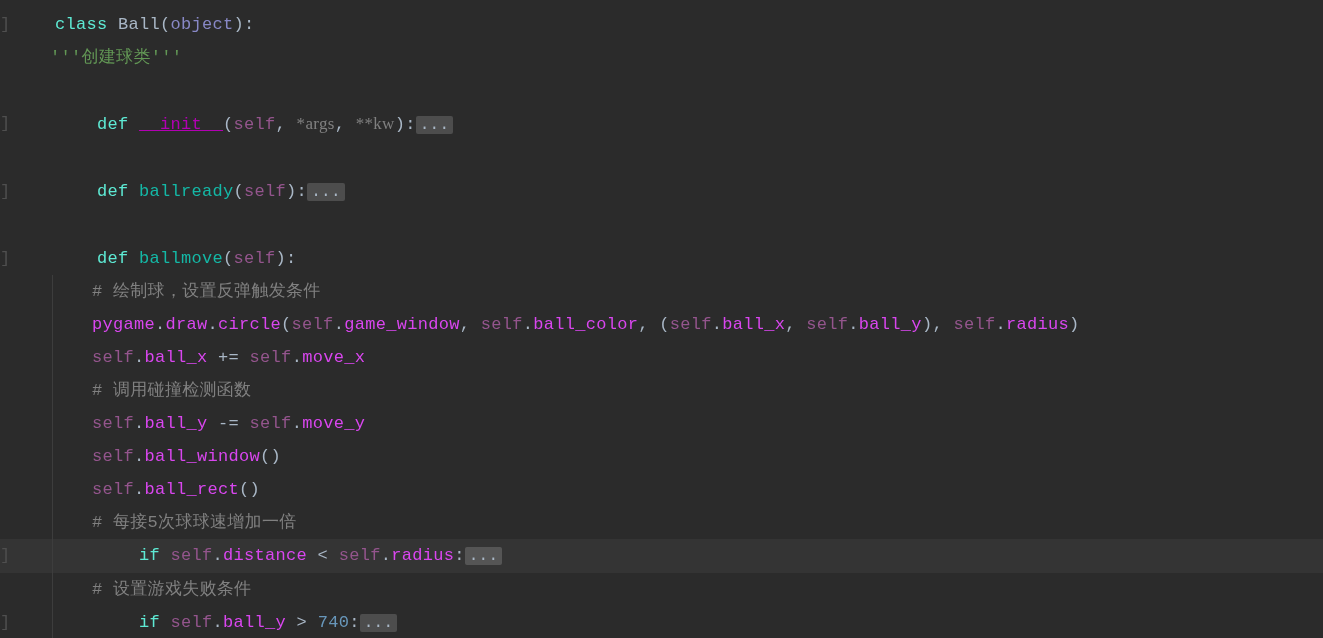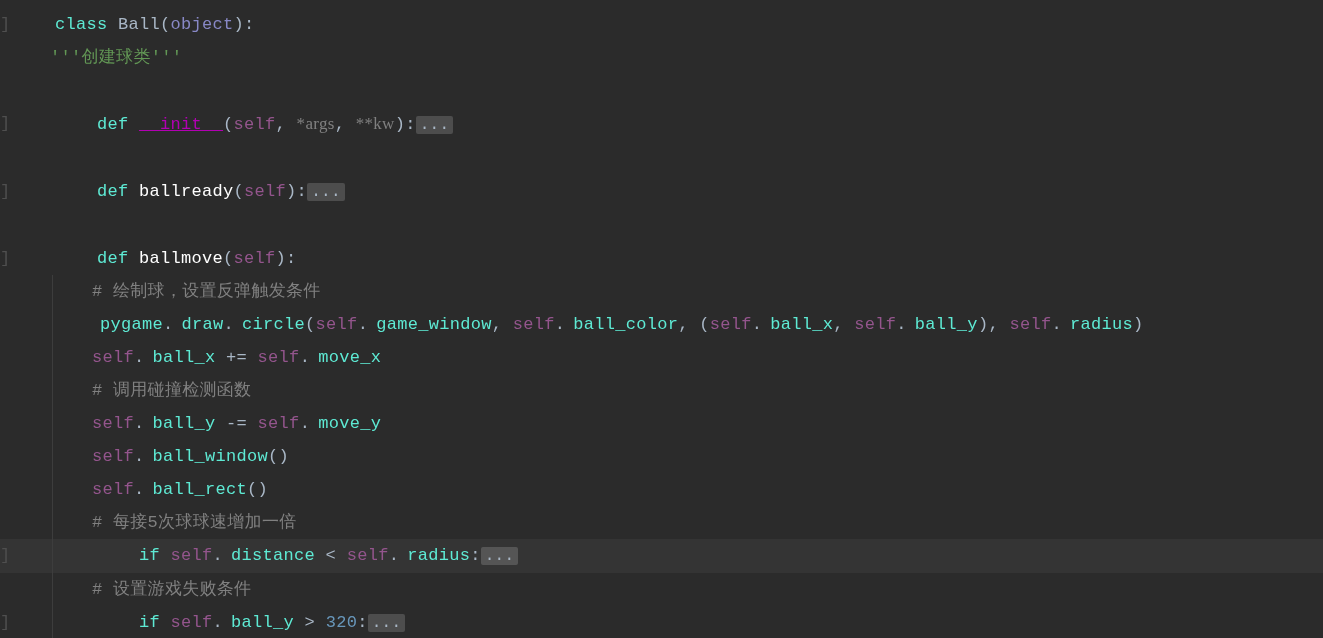--- a/index.html
+++ b/index.html
@@ -34,31 +34,31 @@
       position: absolute;
       left: 52px;
       top: 0;
       bottom: 0;
       width: 1px;
       background: #3d3d3d;
     }
     .keyword { color: #5eead4; padding-left: 47px; }
     .classname { color: #a9b7c6; }
     .builtin { color: #8888c6; }
-    .funcname { color: #ffffff; }
+    .funcname { color: #14b8a6; }
     .dunder { color: #b200b2; text-decoration: underline; }
     .param { color: #808080; font-family: Liberation Serif, serif; }
     .self { color: #94558d; }
     .string-doc { color: #629755; }
     .comment { color: #808080; }
     .operator { color: #a9b7c6; }
     .number { color: #6897bb; }
     .punct { color: #a9b7c6; }
     .paren { color: #a9b7c6; }
-    .attr { color: #5eead4; margin-left: 8px; }
+    .attr { color: #d946ef; }
     .collapse {
       background: #4d4d4d;
       color: #a9b7c6;
       padding: 0 4px;
       margin-left: 0px;
       border-radius: 2px;
       font-size: 16px;
     }
     .collapse2 {
       background: #555555;
@@ -108,15 +108,15 @@
 <div class="line guide">        <span class="self">self</span><span class="punct">.</span><span class="attr">ball_window</span><span class="paren">()</span></div>
 
 <div class="line guide">        <span class="self">self</span><span class="punct">.</span><span class="attr">ball_rect</span><span class="paren">()</span></div>
 
 <div class="line guide">        <span class="comment"># 每接5次球球速增加一倍</span></div>
 
 <div class="line guide highlighted2"><span class="bracket-mark">]</span>        <span class="keyword">if</span> <span class="self">self</span><span class="punct">.</span><span class="attr">distance</span> <span class="operator">&lt;</span> <span class="self">self</span><span class="punct">.</span><span class="attr">radius</span><span class="punct">:</span><span class="collapse2">...</span></div>
 
 <div class="line guide">        <span class="comment"># 设置游戏失败条件</span></div>
 
-<div class="line guide"><span class="bracket-mark">]</span>        <span class="keyword">if</span> <span class="self">self</span><span class="punct">.</span><span class="attr">ball_y</span> <span class="operator">&gt;</span> <span class="number">320</span><span class="punct">:</span><span class="collapse">...</span></div>
+<div class="line guide"><span class="bracket-mark">]</span>        <span class="keyword">if</span> <span class="self">self</span><span class="punct">.</span><span class="attr">ball_y</span> <span class="operator">&gt;</span> <span class="number">740</span><span class="punct">:</span><span class="collapse">...</span></div>
 
 </div>
 
 </body></html>

